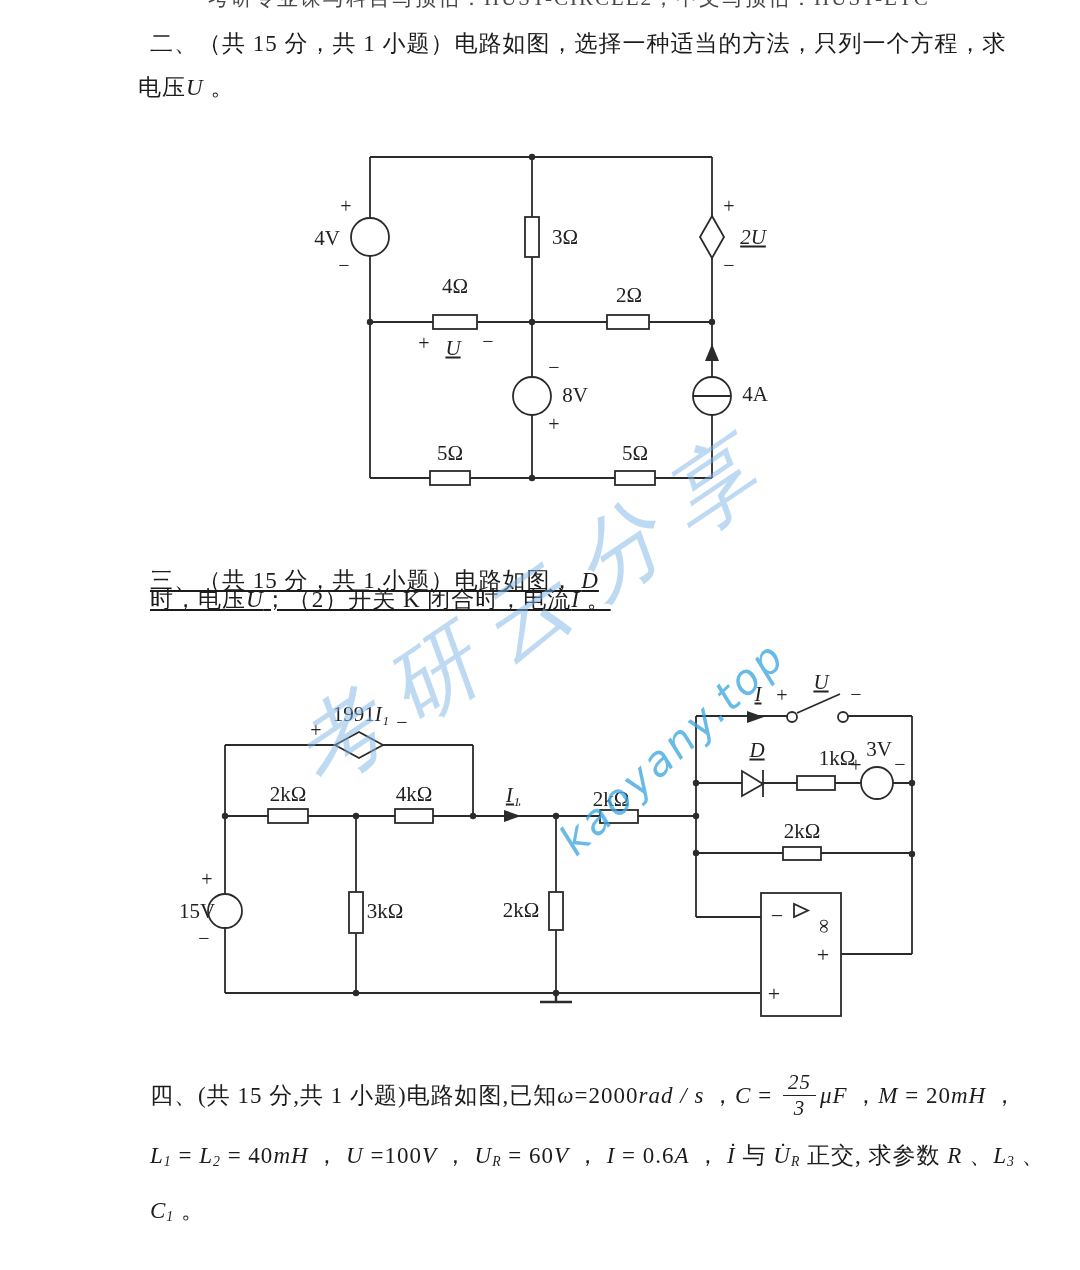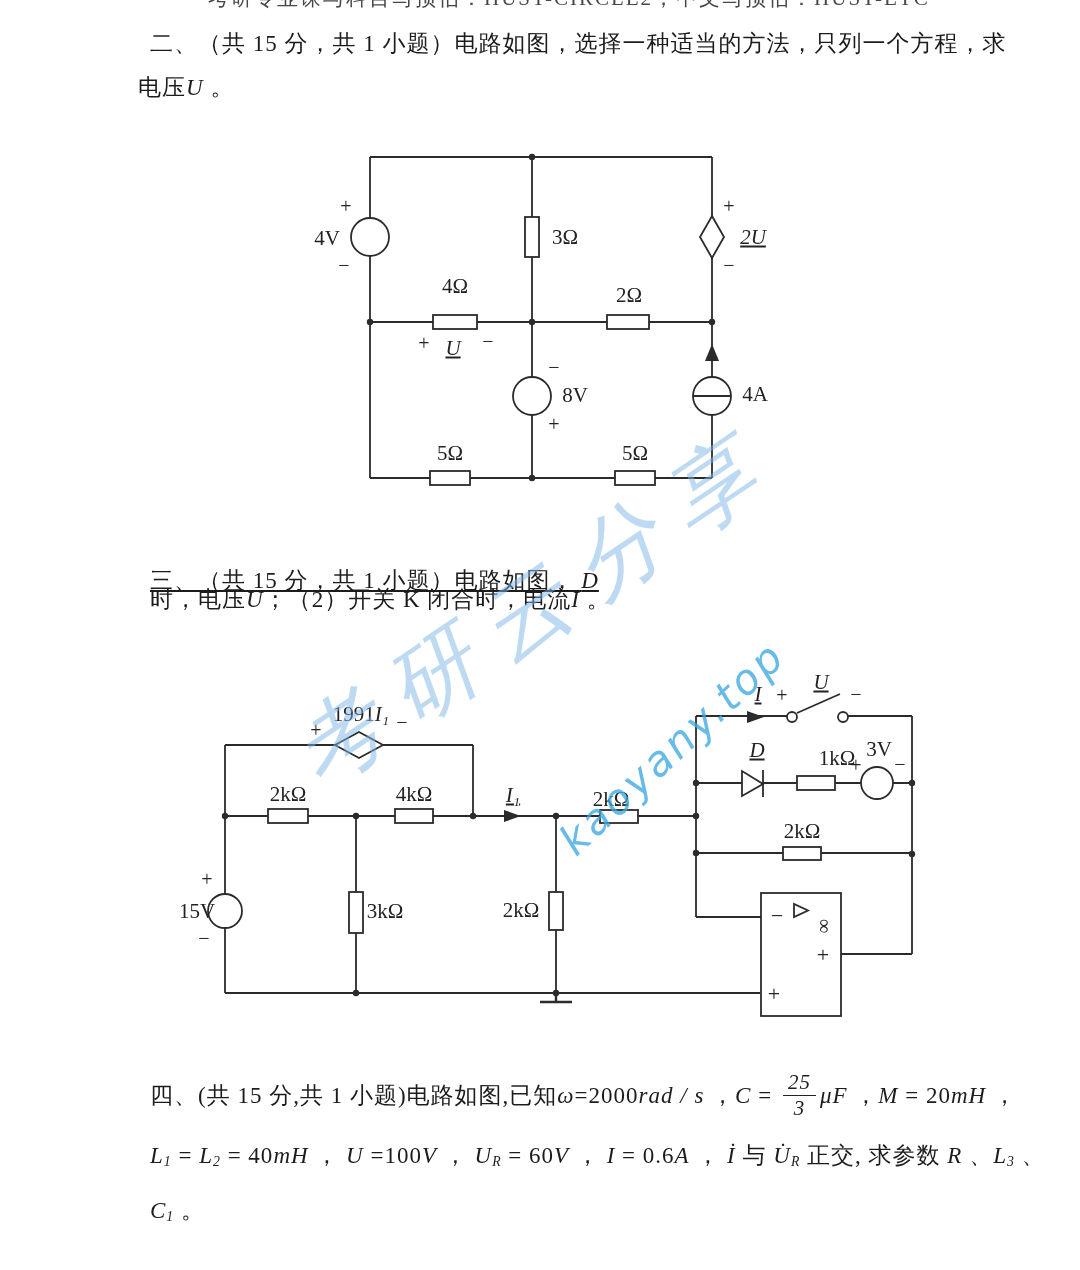--- a/index.html
+++ b/index.html
@@ -39,21 +39,21 @@
 <body>
 
 <div id="page">
 
   <div class="clip"><span class="tx">考研专业课与科目写预估：HUST-CIRCLE2，中文写预估：HUST-ETC</span></div>
 
   <div class="pline" style="left:150px;top:30px;"><span class="tx">二、（共 15 分，共 1 小题）电路如图，选择一种适当的方法，只列一个方程，求</span></div>
   <div class="pline" style="left:138px;top:74px;"><span class="tx">电压</span><span class="mv">U</span><span class="tx"> 。</span></div>
 
   <div class="pline" style="left:150px;top:567px;text-decoration:underline;"><span class="tx">三、（共 15 分，共 1 小题）电路如图， </span><span class="mv">D</span></div>
-  <div class="pline" style="left:150px;top:586px;"><span class="tx">时，电压</span><span class="mv">U</span><span class="tx">；（2）开关 K 闭合时，电流</span><span class="mv">I</span><span class="tx"> 。</span></div>
+  <div class="pline" style="left:150px;top:586px;text-decoration:underline;"><span class="tx">时，电压</span><span class="mv">U</span><span class="tx">；（2）开关 K 闭合时，电流</span><span class="mv">I</span><span class="tx"> 。</span></div>
 
   <div class="pline" style="left:150px;top:1072px;"><span class="tx">四、(共 15 分,共 1 小题)电路如图,已知</span><span class="mv">ω</span><span class="tx">=2000</span><span class="mv">rad / s</span><span class="tx"> ，</span><span class="mv">C</span><span class="tx"> = </span><span class="frac"><span class="num">25</span><span class="den">3</span></span><span class="mv">μF</span><span class="tx"> ，</span><span class="mv">M</span><span class="tx"> = 20</span><span class="mv">mH</span><span class="tx"> ，</span></div>
   <div class="pline" style="left:150px;top:1142px;"><span class="mv">L</span><span class="sb">1</span><span class="tx"> = </span><span class="mv">L</span><span class="sb">2</span><span class="tx"> = 40</span><span class="mv">mH</span><span class="tx"> ， </span><span class="mv">U</span><span class="tx"> =100</span><span class="mv">V</span><span class="tx"> ， </span><span class="mv">U</span><span class="sb">R</span><span class="tx"> = 60</span><span class="mv">V</span><span class="tx"> ， </span><span class="mv">I</span><span class="tx"> = 0.6</span><span class="mv">A</span><span class="tx"> ， </span><span class="mv">İ</span><span class="tx"> 与 </span><span class="mv">U̇</span><span class="sb">R</span><span class="tx"> 正交, 求参数 </span><span class="mv">R</span><span class="tx"> 、</span><span class="mv">L</span><span class="sb">3</span><span class="tx"> 、</span></div>
   <div class="pline" style="left:150px;top:1197px;"><span class="mv">C</span><span class="sb">1</span><span class="tx"> 。</span></div>
 
   <svg id="cktsvg" width="1080" height="1270" viewBox="0 0 1080 1270">
 
     <g stroke="#2b2b2b" stroke-width="1.8" fill="none">
       <path d="M370 157 H712 M370 157 V478 M532 157 V478 M712 157 V478 M370 322 H712 M370 478 H712"></path>
       <circle cx="370" cy="237" r="19" fill="#fff"></circle>

